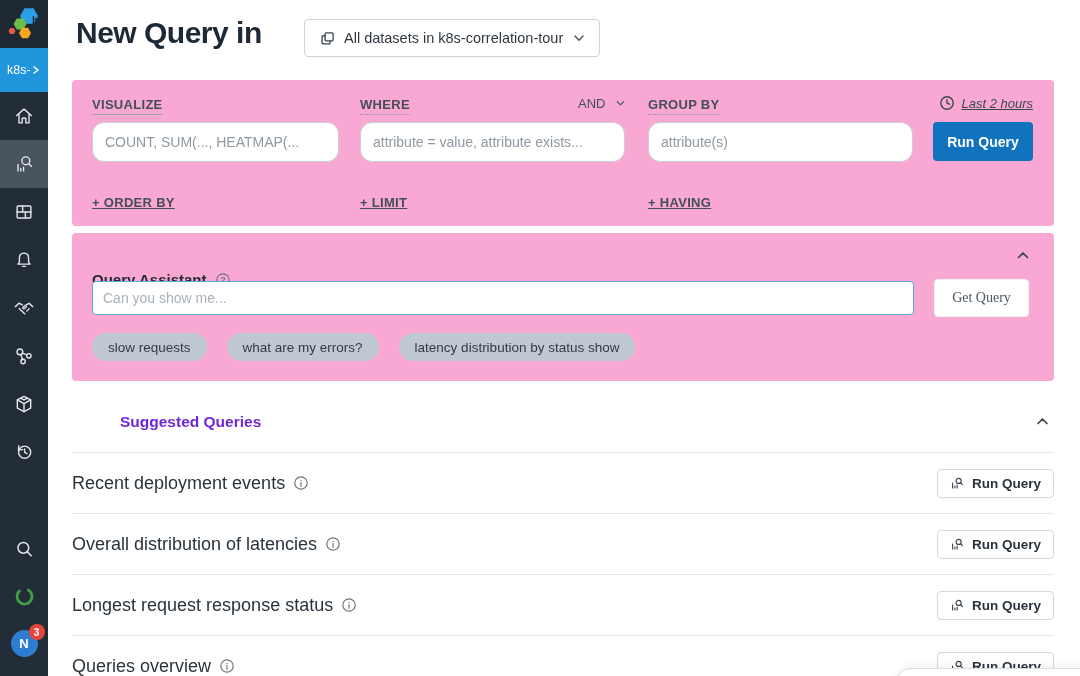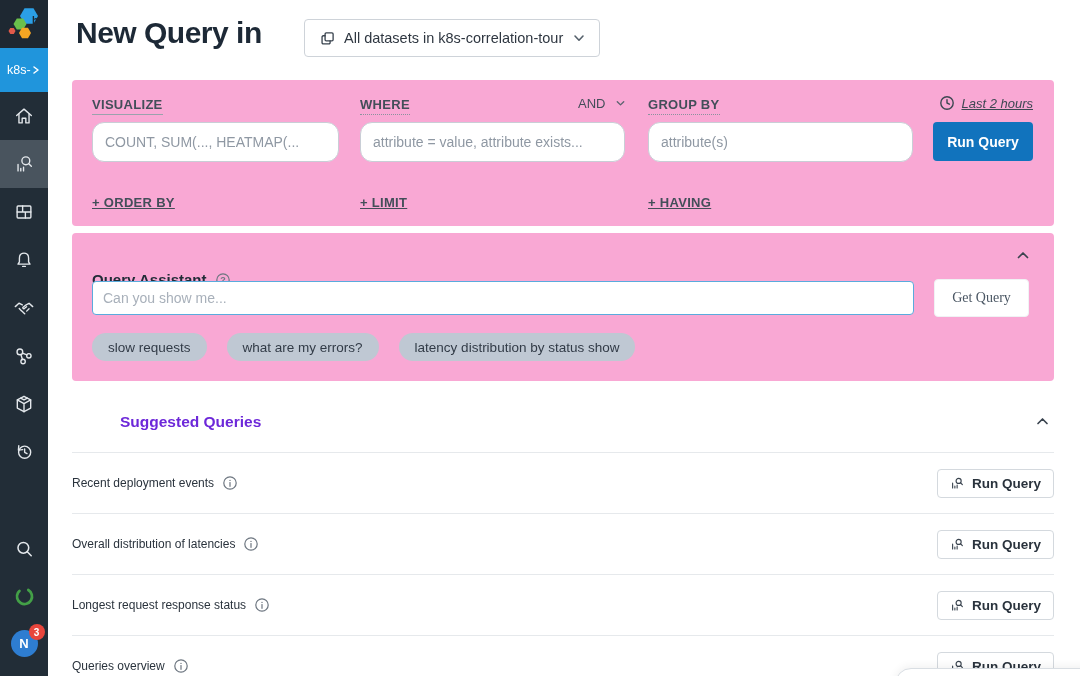--- a/index.html
+++ b/index.html
@@ -67,21 +67,21 @@
   .chips { position:absolute; left:20px; top:100px; display:flex; gap:20px; }
   .chip { height:28px; display:flex; align-items:center; padding:0 16px; border-radius:14px;
           background:#bfc8d3; font-size:13.5px; color:#323b47; cursor:pointer; }
 
   
   .sq-title { position:absolute; left:72px; top:413px; font-size:15.5px; font-weight:bold; color:#6d28d9;margin-left:48px; }
   .sq-collapse { position:absolute; right:30px; top:415px; cursor:pointer; background:none; border:none; }
   .sq-rows { position:absolute; left:72px; top:452px; width:982px; }
   .sq-row { height:61px; border-top:1px solid #e6e9ec; display:flex; align-items:center;
             justify-content:space-between; }
-  .sq-row-left { display:flex; align-items:center; gap:8px; font-size:12px; color:#2a333d; }
+  .sq-row-left { display:flex; align-items:center; gap:8px; font-size:18px; color:#2a333d; }
   .sq-run-btn { height:29px; display:flex; align-items:center; gap:7px; padding:0 12px;
                 border:1px solid #d4d9de; border-radius:4px; background:#fff; font-size:13.5px;
                 font-weight:bold; color:#2a333d; font-family:"Liberation Sans",sans-serif; cursor:pointer; }
 
   .floating-widget { position:absolute; left:895px; top:668px; width:270px; height:40px; background:#fff;
                      border:1px solid #d9dee3; border-radius:16px 16px 0 0; box-shadow:0 -2px 8px rgba(0,0,0,0.06); }
 </style>
 </head>
 <body>
 

